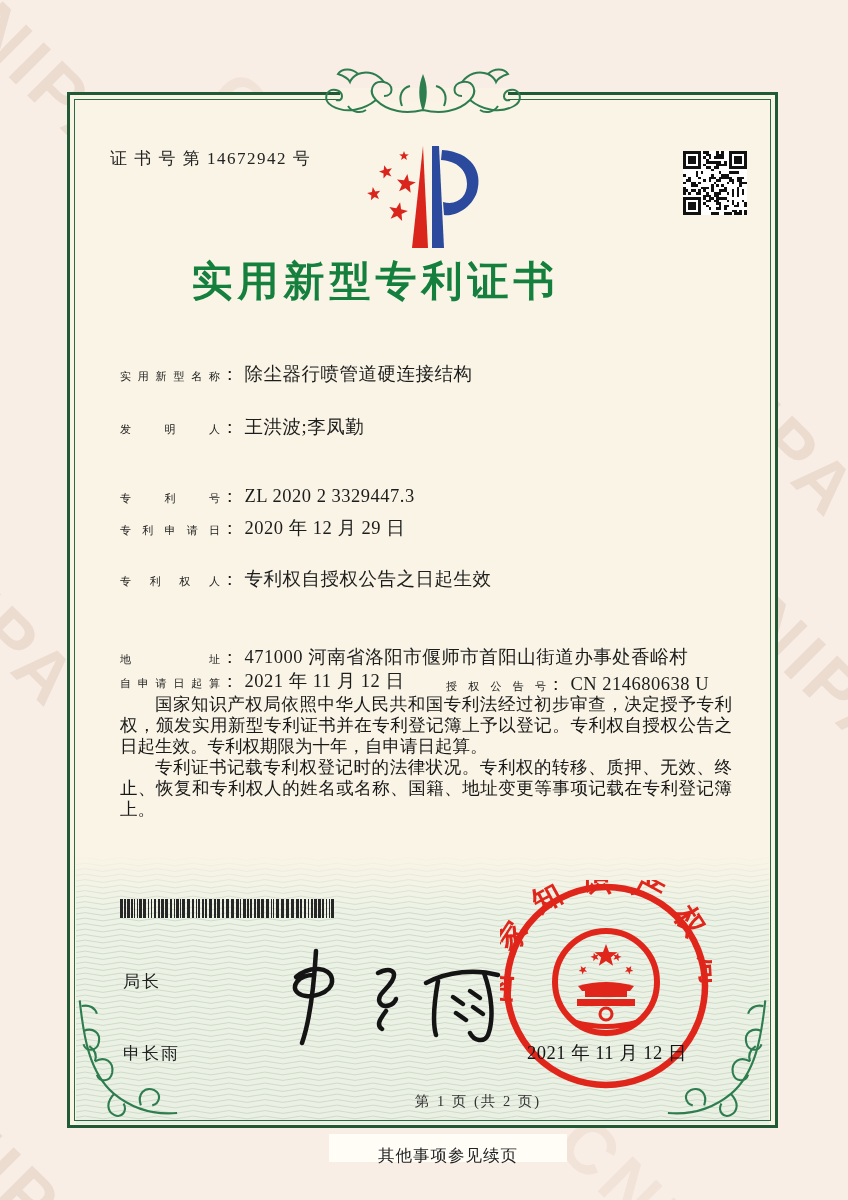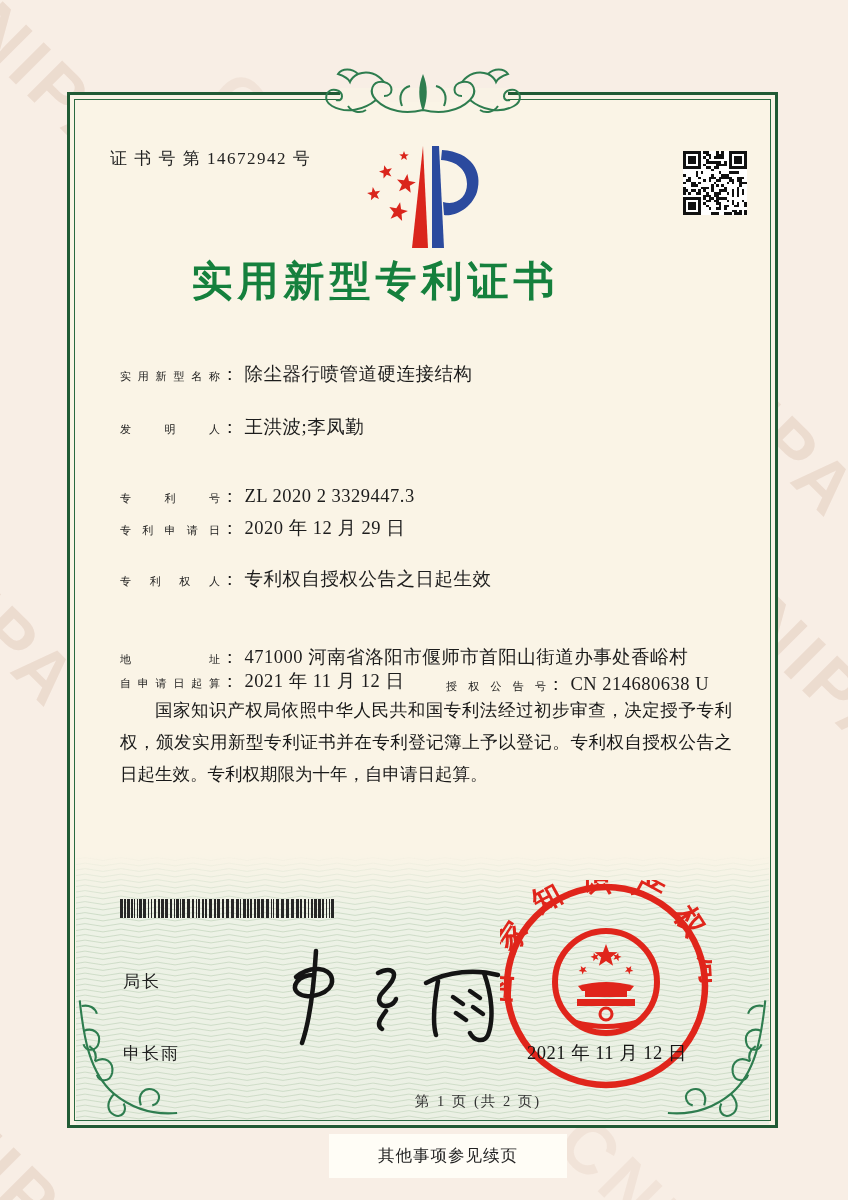--- a/index.html
+++ b/index.html
@@ -28,27 +28,27 @@
   
   .cert-number{left:110px;top:147px;font-size:17px;letter-spacing:1.5px;color:#222;}
   .title{left:67px;top:254px;width:617px;text-align:center;font-size:41px;font-weight:bold;
          letter-spacing:5px;color:#15803d;}
   .row{left:120px;height:24px;white-space:nowrap;}
   .flabel{display:inline-block;width:100px;text-align:justify;text-align-last:justify;
           font-size:11px;vertical-align:baseline;}
   .fcolon{font-size:17.5px;margin:0 2px 0 1px;}
   .fvalue{font-size:18.5px;letter-spacing:.5px;}
   .grant-group{position:absolute;left:319px;top:4px;white-space:nowrap;margin-left:7px;}
-  .body-text{left:120px;top:694px;width:612px;font-size:17.5px;line-height:32px;
+  .body-text{left:120px;top:694px;width:612px;font-size:17.5px;line-height:21px;
              text-align:justify;color:#181818;}
   .body-text p{margin:0;text-indent:2em;}
   .sig-label{left:123px;font-size:17px;font-family:"Liberation Sans","DejaVu Sans",sans-serif;color:#222;letter-spacing:2px;}
   .seal-date{left:527px;top:1040px;font-size:18.5px;letter-spacing:.5px;color:#151515;font-weight:500;}
   .page-footer{left:67px;top:1092px;width:822px;text-align:center;font-size:14.5px;letter-spacing:2px;color:#333;}
-  .note-box{left:329px;top:1134px;width:238px;height:44px;line-height:44px;background:#fffdf6;
+  .note-box{left:329px;top:1134px;width:238px;height:28px;line-height:44px;background:#fffdf6;
             text-align:center;font-size:16.5px;letter-spacing:1px;color:#222;}
   svg{display:block;}
 </style>
 </head>
 <body>
 
 <div class="wm" style="left:-30px;top:-55px;">CNIPA</div>
 <div class="wm faint" style="left:250px;top:55px;">CNIPA</div>
 <div class="wm faint" style="left:330px;top:165px;">CNIPA</div>
 <div class="wm" style="left:700px;top:300px;">CNIPA</div>
@@ -379,20 +379,21 @@
   <span class="flabel">自申请日起算</span><span class="fcolon">：</span>
   <span class="fvalue">2021 年 11 月 12 日</span>
   <span class="grant-group">
     <span class="flabel">授权公告号</span><span class="fcolon">：</span>
     <span class="fvalue">CN 214680638 U</span>
   </span>
 </div>
 
 <div class="abs body-text">
   <p>国家知识产权局依照中华人民共和国专利法经过初步审查，决定授予专利权，颁发实用新型专利证书并在专利登记簿上予以登记。专利权自授权公告之日起生效。专利权期限为十年，自申请日起算。</p>
+  <p>专利证书记载专利权登记时的法律状况。专利权的转移、质押、无效、终止、恢复和专利权人的姓名或名称、国籍、地址变更等事项记载在专利登记簿上。</p>
 </div>
 
 <svg class="abs" id="barcode" style="left:120px;top:899px;" width="218" height="19" viewBox="0 0 218 19">
     <rect x="0" y="0" width="3" height="19" fill="#262626"></rect>
     <rect x="4" y="0" width="2" height="19" fill="#262626"></rect>
     <rect x="7" y="0" width="3" height="19" fill="#262626"></rect>
     <rect x="11" y="0" width="2" height="19" fill="#262626"></rect>
     <rect x="14" y="0" width="1" height="19" fill="#262626"></rect>
     <rect x="17" y="0" width="1" height="19" fill="#262626"></rect>
     <rect x="19" y="0" width="3" height="19" fill="#262626"></rect>

